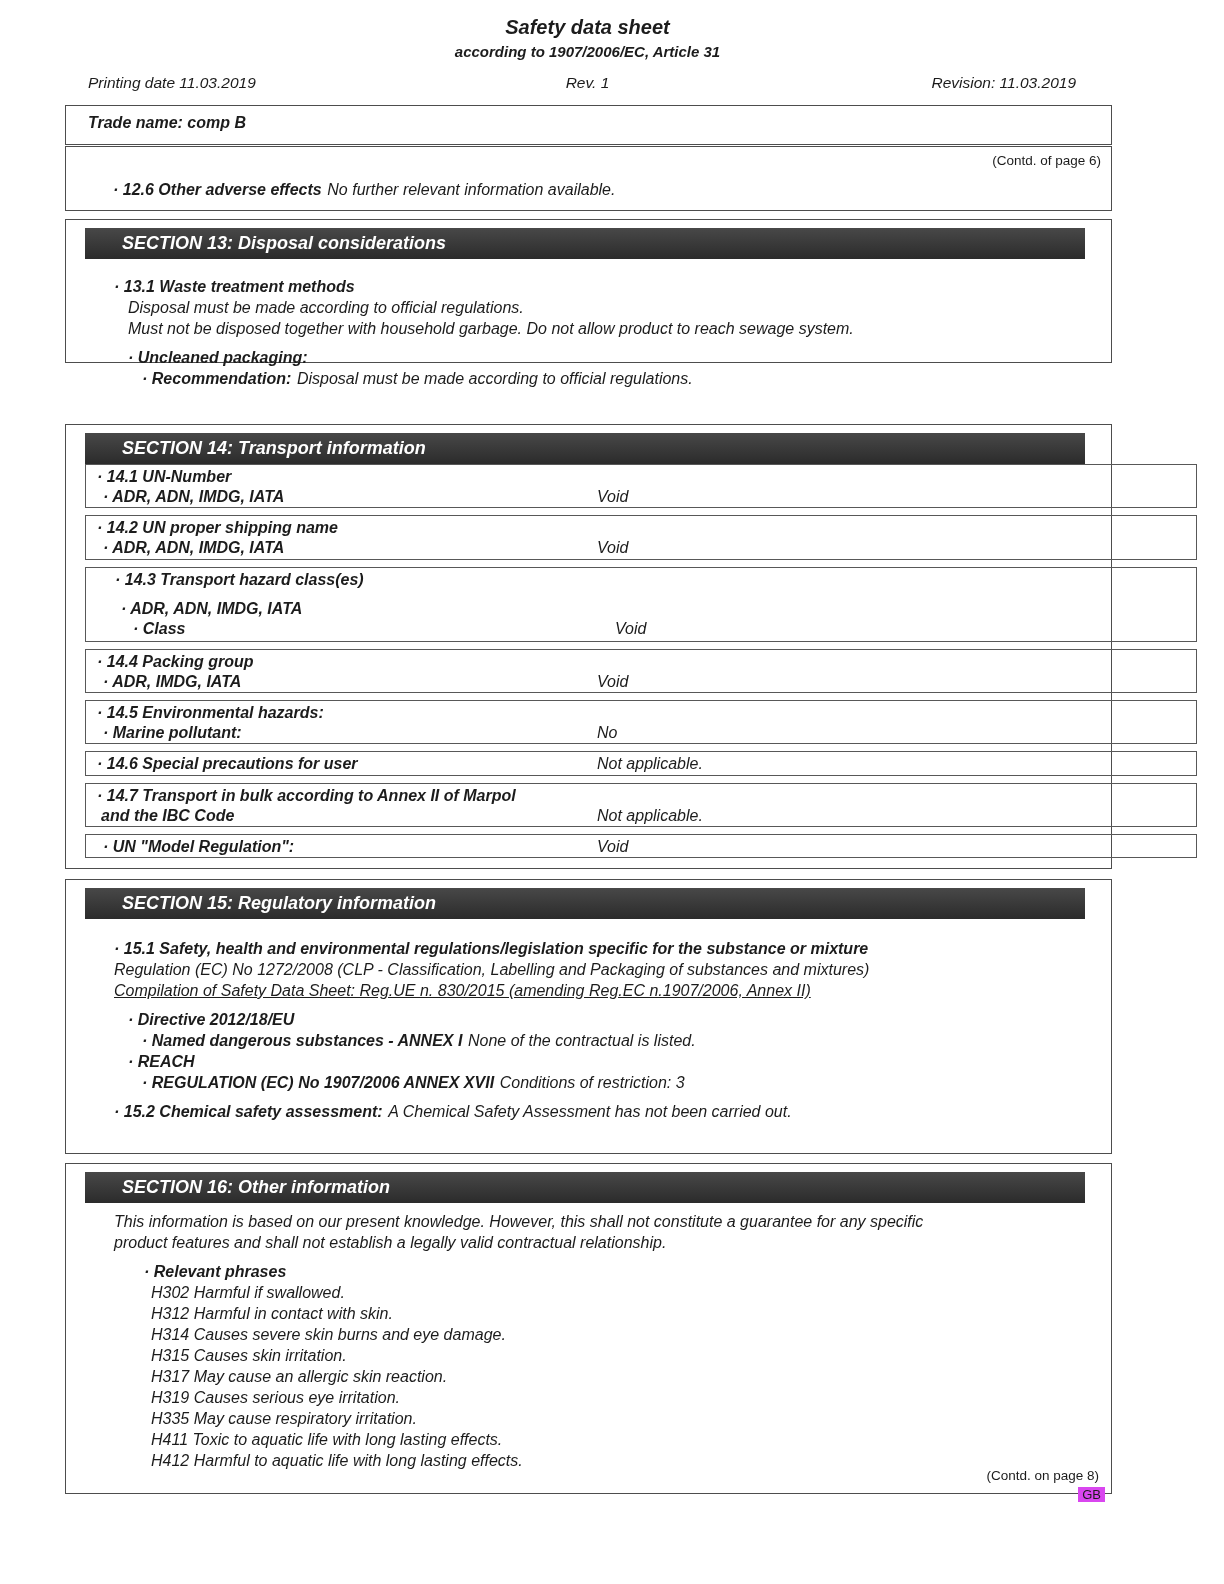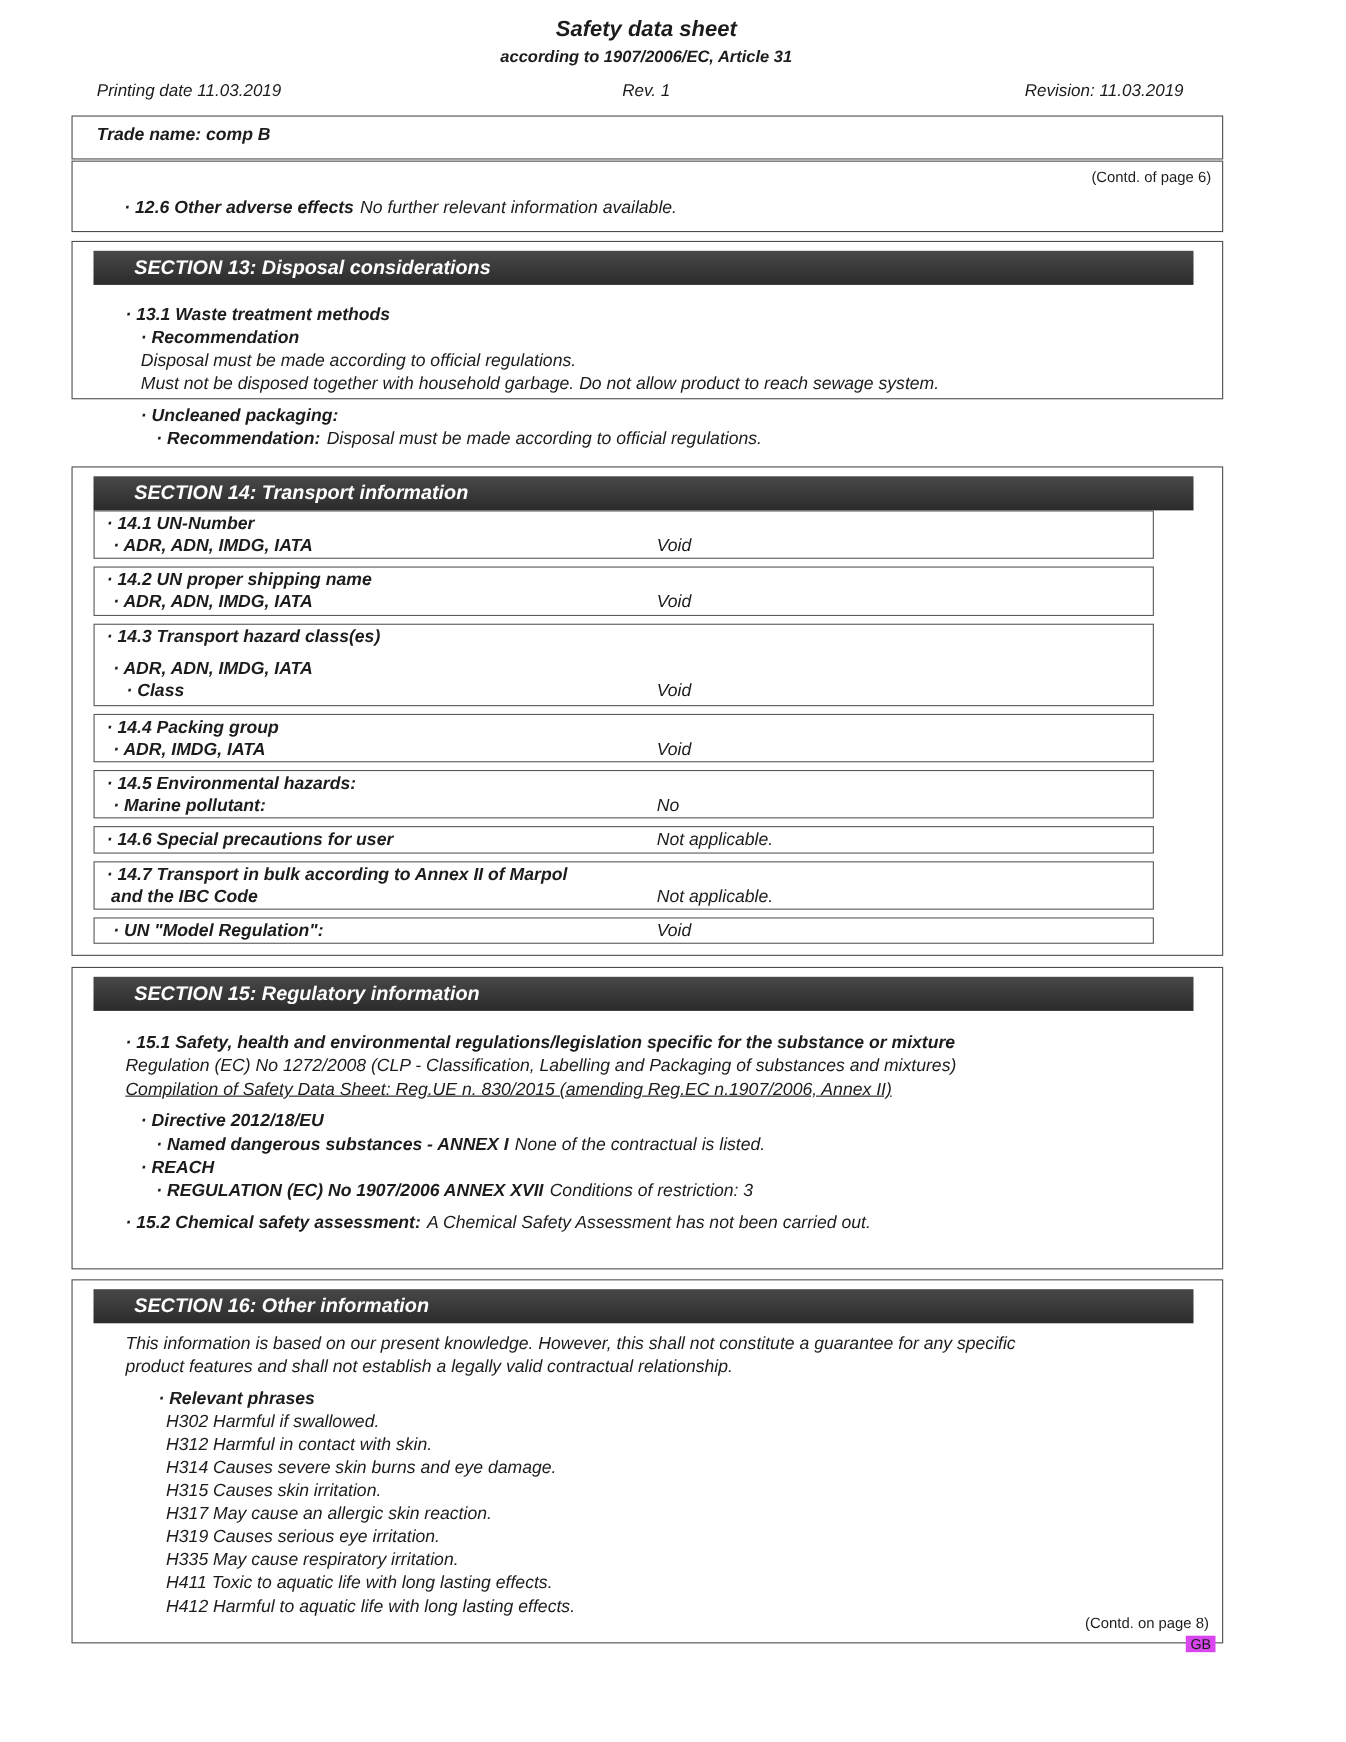--- a/index.html
+++ b/index.html
@@ -39,26 +39,26 @@
   .i0{padding-left:48px;}
   .i1{padding-left:62px;}
   .i2{padding-left:76px;}
   .b{font-weight:bold;}
   .u{text-decoration:underline;}
   .seg{margin-left:.35em;}
   .gap8{margin-top:8px;}
   .mt15{margin-top:17px;}
   .mt19{margin-top:19px;}
   
-  .s14row{position:relative;margin:0 0 7px 19px;width:964px;box-sizing:border-box;
+  .s14row{position:relative;margin:0 0 7px 19px;width:1112px;box-sizing:border-box;
           border:1.4px solid #585858;padding-top:2px;}
   .rl{line-height:20px;position:relative;font-weight:bold;}
   .p11{padding-left:11px;} .p17{padding-left:17px;} .p29{padding-left:29px;} .p15{padding-left:15px;}
   .val{position:absolute;left:511px;font-weight:normal;}
-  .h44{height:44px;} .h45{height:45px;} .h75{height:75px;} .h25{height:25px;} .h24{height:24px;}
+  .h44{height:44px;} .h45{height:45px;} .h75{height:75px;padding-left:18px;} .h25{height:25px;} .h24{height:24px;}
   .rgap{margin-top:9px;}
   
   .para{padding-left:48px;padding-right:40px;line-height:21px;}
   .phr{padding-left:85px;line-height:21px;}
   .rp{padding-left:78px;line-height:21px;font-weight:bold;}
   .contdB{position:absolute;right:12px;bottom:10px;font-size:13.5px;font-style:normal;}
   .gb{position:absolute;right:6px;bottom:-9px;font-size:13px;font-style:normal;
       background:#d946ef;padding:0 4px;}
 </style>
 </head>
@@ -85,21 +85,20 @@
     <div class="l126 ln">
       <span class="b">· 12.6 Other adverse effects</span><span class="seg">No further relevant information available.</span>
     </div>
   </div>
 
   <div class="frame sec13">
     <div class="secbar">
       <span>SECTION 13: Disposal considerations</span>
     </div>
     <div class="ln i0 b mt15">· 13.1 Waste treatment methods</div>
-    <div class="ln i1 b">· Recommendation</div>
     <div class="ln i1">Disposal must be made according to official regulations.</div>
     <div class="ln i1">Must not be disposed together with household garbage. Do not allow product to reach sewage system.</div>
     <div class="ln i1 b gap8">· Uncleaned packaging:</div>
     <div class="ln i2">
       <span class="b">· Recommendation:</span><span class="seg">Disposal must be made according to official regulations.</span>
     </div>
   </div>
 
   <div class="frame sec14">
     <div class="secbar">

